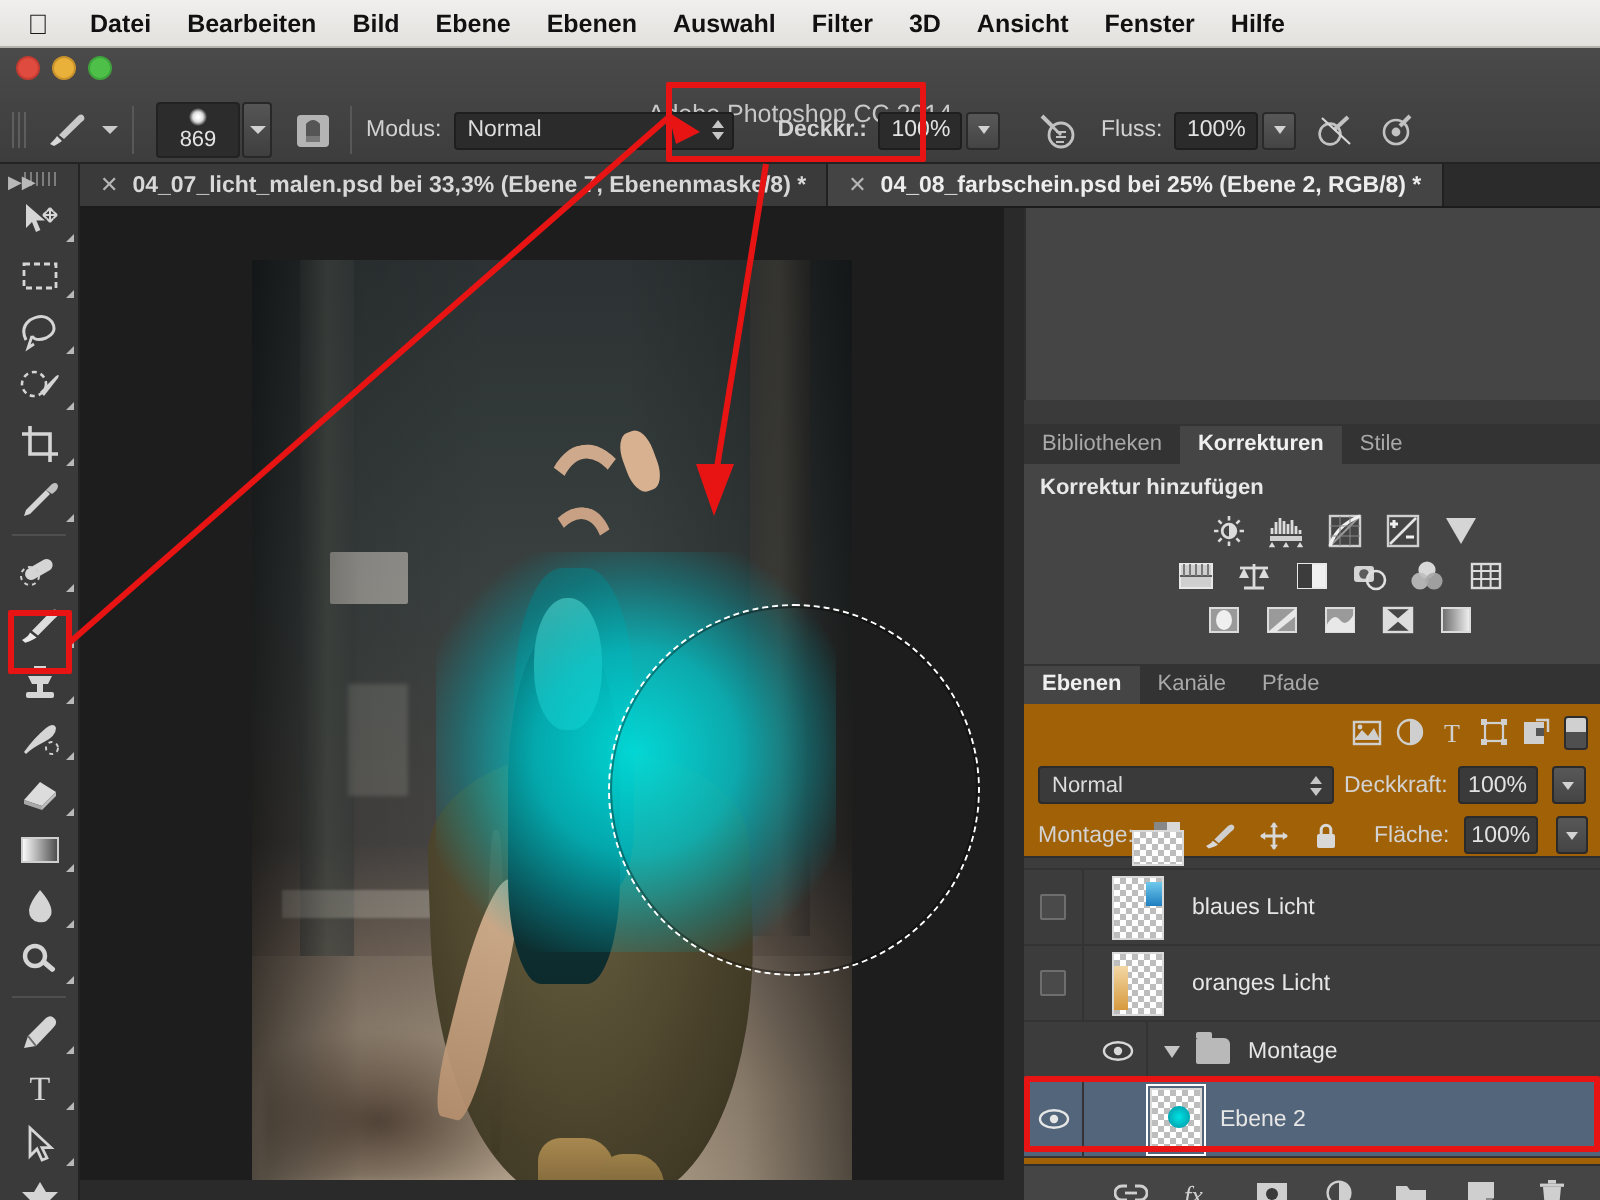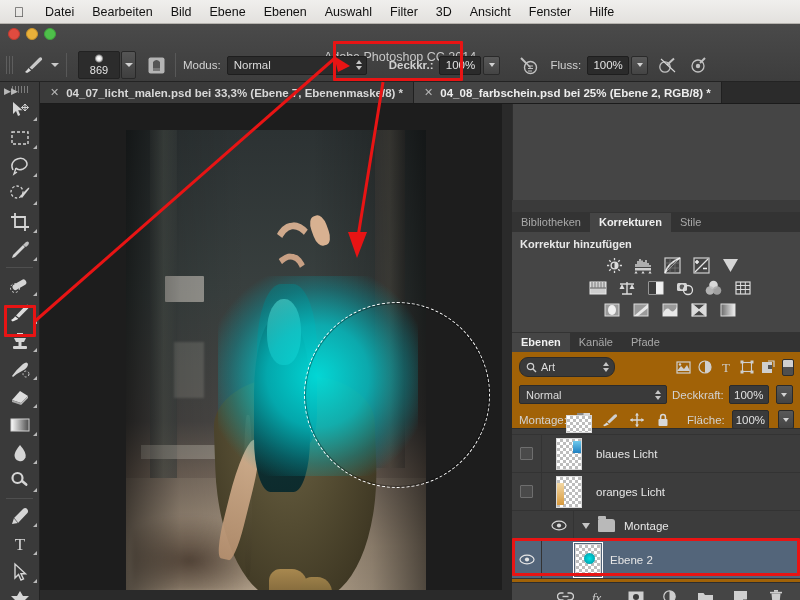--- a/index.html
+++ b/index.html
@@ -15,21 +15,21 @@
   
   .macbar {
     position: absolute; left: 0; top: 0; width: 800px; height: 24px;
     background: linear-gradient(#f0efed, #e3e1de);
     border-bottom: 1px solid #b6b3ae;
     display: flex; align-items: center; gap: 0px;
     padding-left: 10px;
     color: #111; font-size: 12.5px;
   }
   .apple-logo { width: 18px; text-align: center; font-size: 14px; line-height: 1; color: #1a1a1a; margin-right: 8px;}
-  .macbar .mi { padding: 0 9px; line-height: 24px; white-space: nowrap; }
+  .macbar .mi { padding: 0 9px; line-height: 24px; white-space: nowrap; font-weight: bold; }
   .macbar .mi.bold { font-weight: bold; }
 
   
   .optionsbar {
     position: absolute; left: 0; top: 24px; width: 800px; height: 58px;
     background: linear-gradient(#4a4a4a, #3d3d3d);
     border-bottom: 1px solid #232323;
   }
   .trafficlights { position: absolute; left: 8px; top: 4px; display: flex; gap: 6px; }
   .tl { width: 12px; height: 12px; border-radius: 50%; }
@@ -699,31 +699,20 @@
 
     <div class="layerspanel">
       <div class="tabstrip">
         <div class="ptab active">Ebenen</div>
         <div class="ptab">Kanäle</div>
         <div class="ptab">Pfade</div>
         <div style="flex:1;background:#333"></div>
       </div>
 
       <div class="lp-filter">
-        <div class="filtersel">
-          <svg width="11" height="11" viewBox="0 0 11 11">
-              <circle cx="4.5" cy="4.5" r="3.2" fill="none" stroke="#cfcfcf" stroke-width="1.2"></circle>
-              <path d="M7 7 L10 10" stroke="#cfcfcf" stroke-width="1.4"></path>
-            </svg>
-          <span>Art</span>
-          <span class="updown">
-              <i class="u"></i>
-              <i class="d"></i>
-            </span>
-        </div>
         <div style="flex:1"></div>
         <div class="fic">
           <svg width="15" height="13" viewBox="0 0 15 13">
               <rect x="1" y="1" width="13" height="11" fill="none" stroke="#cfcfcf" stroke-width="1.2"></rect>
               <path d="M1 10 L5 5 L8 8 L11 4 L14 10 Z" fill="#cfcfcf"></path>
               <circle cx="4" cy="3.5" r="1.2" fill="#cfcfcf"></circle>
             </svg>
         </div>
         <div class="fic">
           <svg width="14" height="14" viewBox="0 0 14 14">

